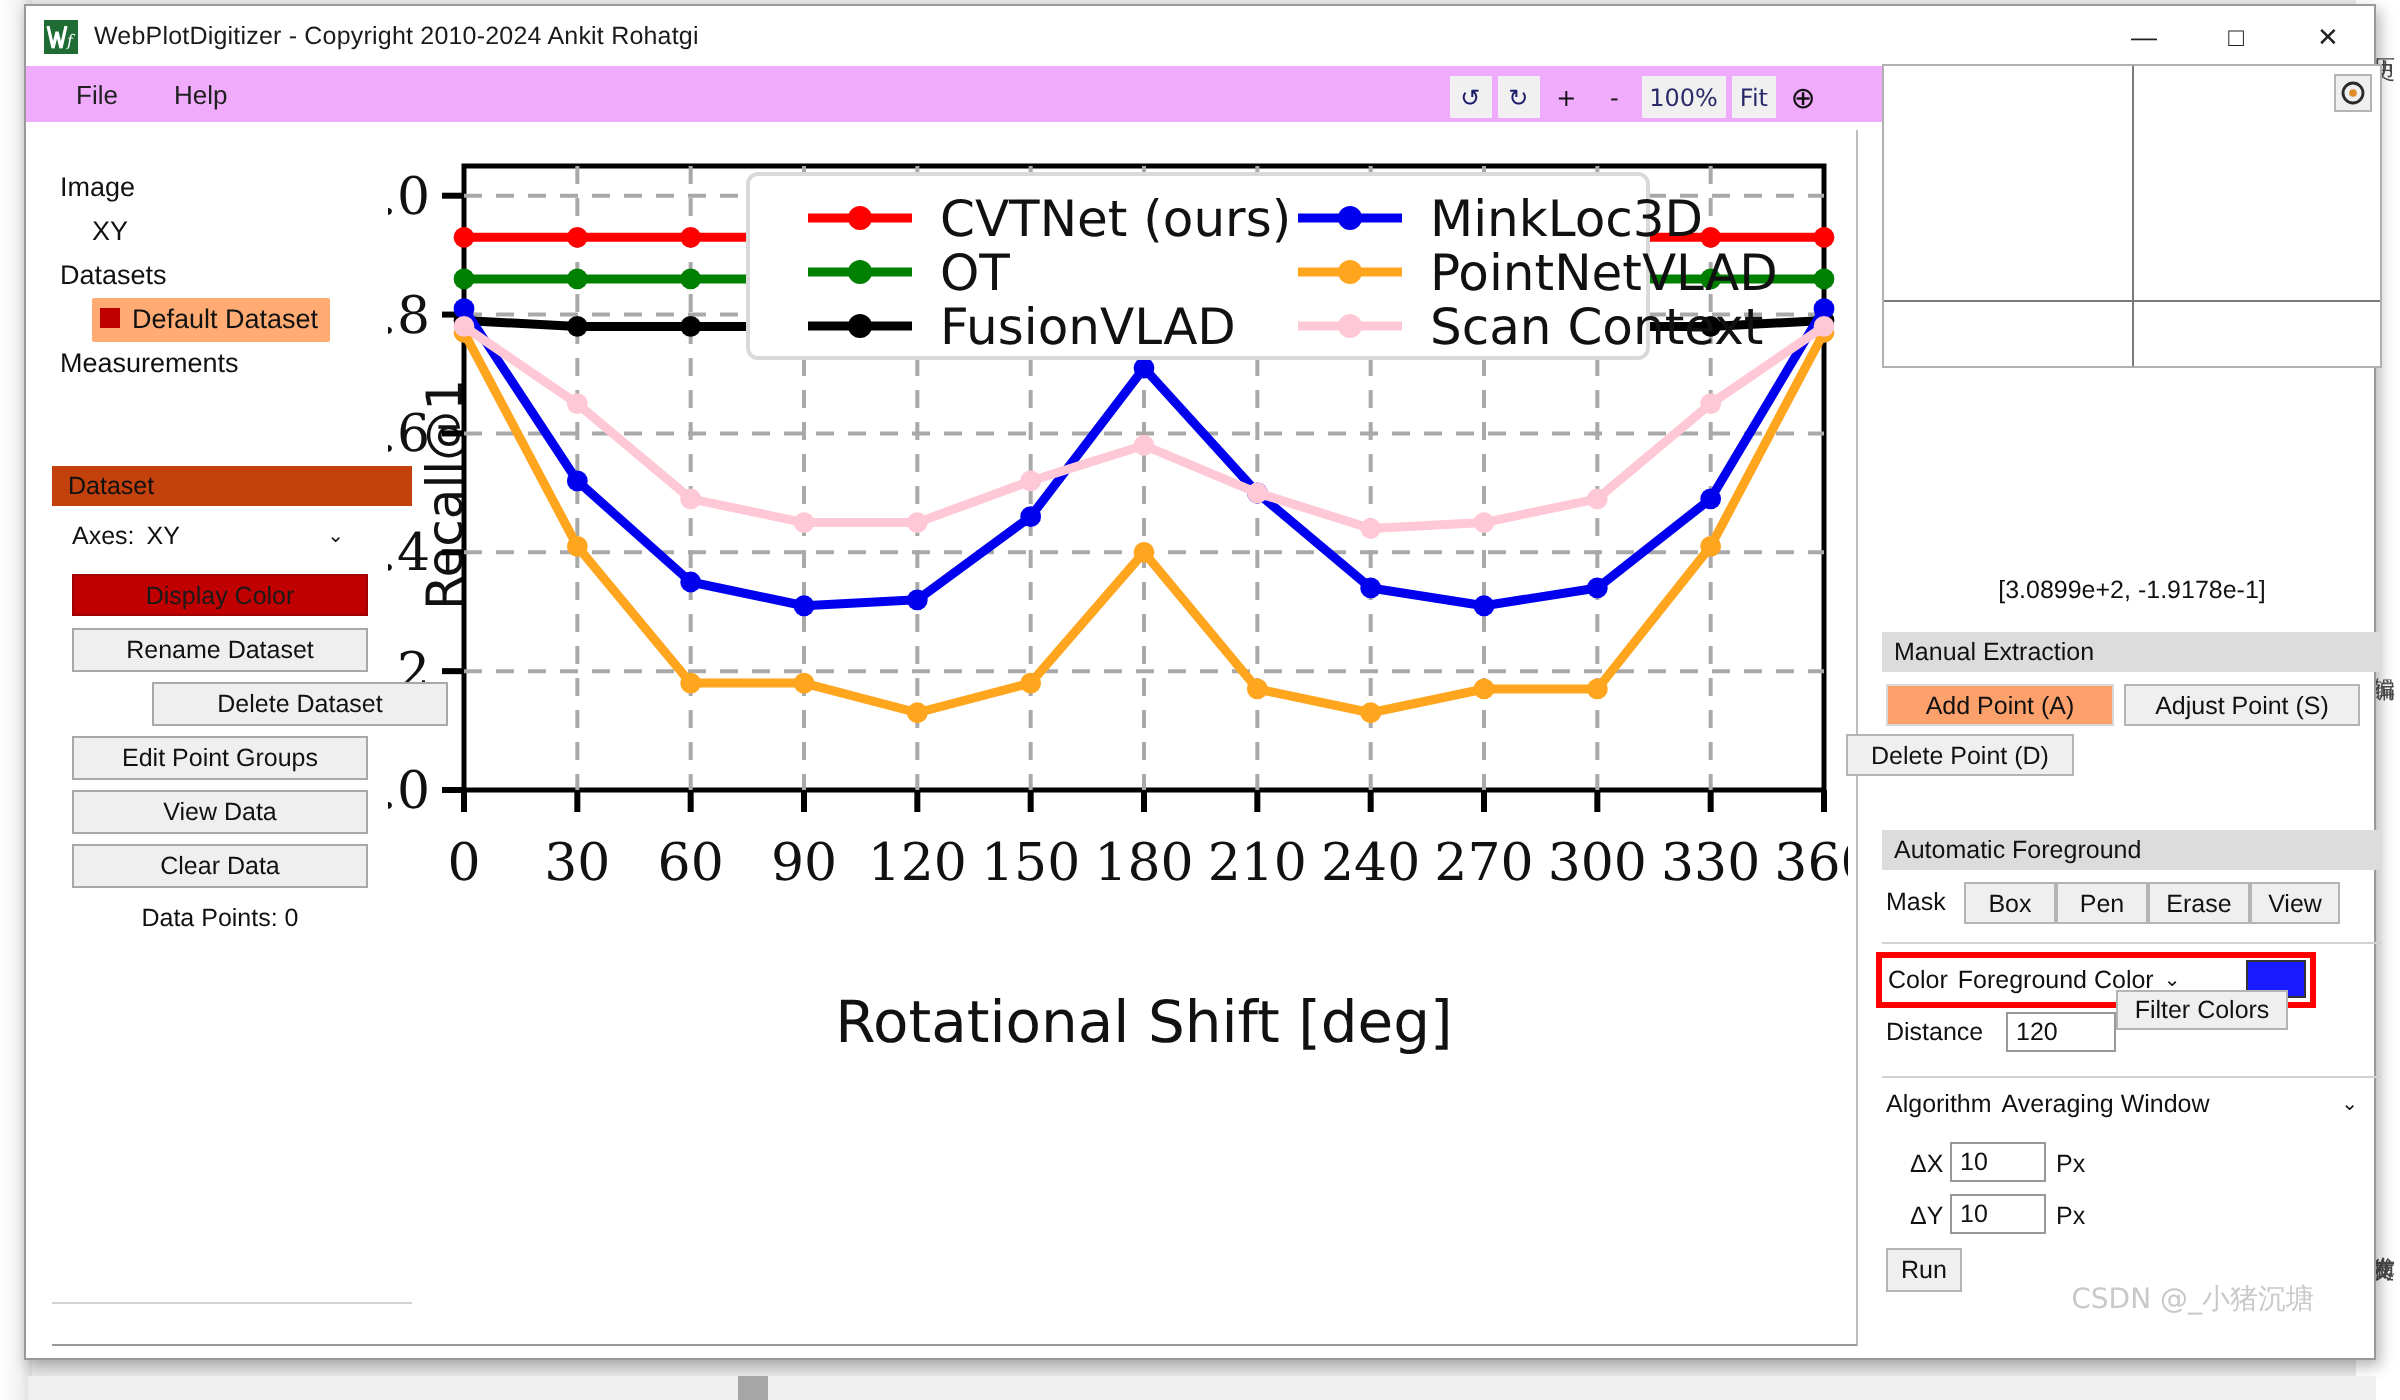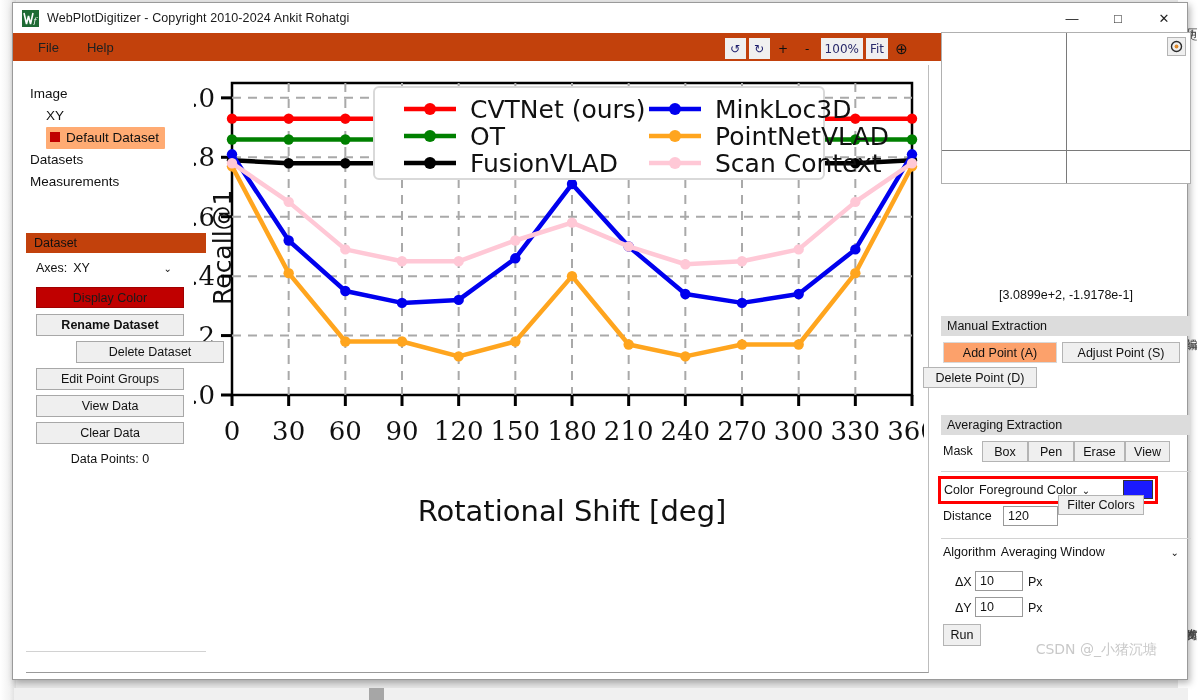--- a/index.html
+++ b/index.html
@@ -31,21 +31,21 @@
     display: flex; align-items: center; }
   .title-icon { width: 17px; height: 17px; margin-left: 9px; margin-right: 8px;
     position: relative; flex: none; }
   .title-text { font-size: 12.5px; color: #1a1a1a; letter-spacing: .1px; }
   .win-btns { position: absolute; right: 0; top: 0; height: 30px; display: flex; }
   .win-btn { width: 46px; height: 30px; display: flex; align-items: center;
     justify-content: center; color: #222; font-size: 13px; }
 
   
   .menubar { height: 28px; display: flex; align-items: center; padding-left: 22px;
-    gap: 22px; background: #c2410c; }
+    gap: 22px; background: #f0abfc; }
   .menu-item { font-size: 13px; color: #202020; padding: 2px 3px; }
 
   
   .toolbar { position: absolute; right: 275px; top: 35px; display: flex;
     align-items: center; gap: 3px; }
   .tb-btn { min-width: 21px; height: 21px; padding: 0 4px; background: #f0f0f0;
     color: #1b1b6b; font-size: 12px; display: flex; align-items: center;
     justify-content: center; font-family: "DejaVu Sans", sans-serif; }
   .tb-btn.plain { background: transparent; color: #111; }
 
@@ -346,47 +346,47 @@
       </svg>
     </div>
 
     <div class="tree">
       <div class="tree-row">
         <span>Image</span>
       </div>
       <div class="tree-row indent">
         <span>XY</span>
       </div>
+      <div class="tree-row">
+        <span>Datasets</span>
+      </div>
       <div class="tree-row indent">
         <span class="tree-row sel">
           <span class="ds-swatch"></span><span>Default Dataset</span>
         </span>
       </div>
       <div class="tree-row">
-        <span>Datasets</span>
-      </div>
-      <div class="tree-row">
         <span>Measurements</span>
       </div>
     </div>
 
     <div class="panel-hdr" style="left:13px; top:230px; width:180px; height:20px;">
       <span>Dataset</span>
     </div>
 
     <div class="sel-row" style="left:23px; top:258px; width:160px;">
       <span>Axes:</span>
       <span>XY</span>
       <span class="caret" style="margin-left:auto; margin-right:24px;">⌄</span>
     </div>
 
     <div class="ctrl-btn red" style="left:23px; top:284px; width:148px; height:21px;">
       <span>Display Color</span>
     </div>
-    <div class="ctrl-btn" style="left:23px; top:311px; width:148px; height:22px;font-weight:bold;">
+    <div class="ctrl-btn" style="left:23px; top:311px; width:148px; height:22px;">
       <span>Rename Dataset</span>
     </div>
     <div class="ctrl-btn" style="left:23px; top:338px; width:148px; height:22px;margin-left:40px;">
       <span>Delete Dataset</span>
     </div>
     <div class="ctrl-btn" style="left:23px; top:365px; width:148px; height:22px;">
       <span>Edit Point Groups</span>
     </div>
     <div class="ctrl-btn" style="left:23px; top:392px; width:148px; height:22px;">
       <span>View Data</span>
@@ -418,21 +418,21 @@
       <span>Add Point (A)</span>
     </div>
     <div class="rbtn" style="left:1049px; top:339px; width:118px; height:21px;">
       <span>Adjust Point (S)</span>
     </div>
     <div class="rbtn" style="left:910px; top:364px; width:114px; height:21px;">
       <span>Delete Point (D)</span>
     </div>
 
     <div class="sec-hdr" style="left:928px; top:412px; width:250px; height:20px;">
-      <span>Averaging Extraction</span>
+      <span>Automatic Foreground</span>
     </div>
     <div class="rlabel" style="left:930px; top:441px;">Mask</div>
     <div class="rbtn" style="left:969px; top:438px; width:46px; height:21px;">
       <span>Box</span>
     </div>
     <div class="rbtn" style="left:1015px; top:438px; width:46px; height:21px;">
       <span>Pen</span>
     </div>
     <div class="rbtn" style="left:1061px; top:438px; width:51px; height:21px;">
       <span>Erase</span>

